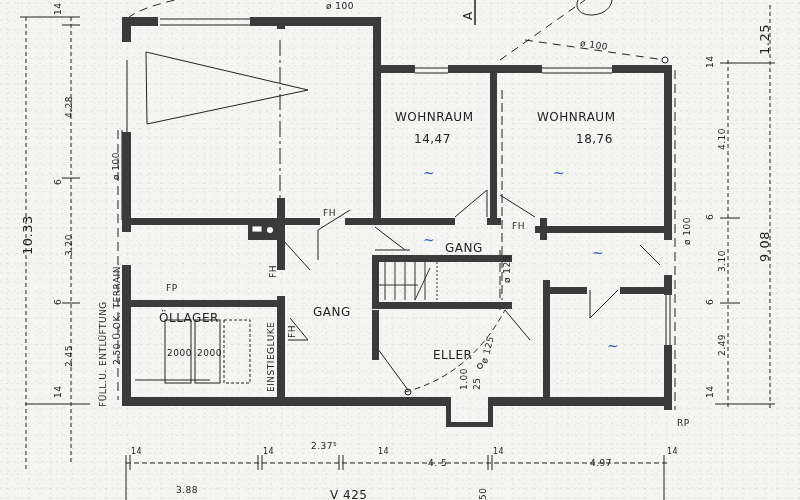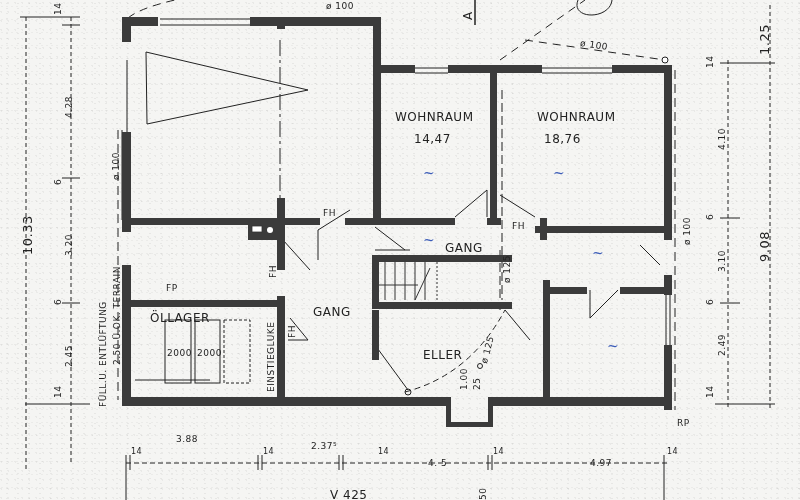--- a/index.html
+++ b/index.html
@@ -150,25 +150,25 @@
     <rect x="488" y="397" width="5" height="30"></rect>
     <rect x="446" y="422" width="47" height="5"></rect>
   </g>
   <rect x="252" y="226" width="10" height="6" fill="#fff" stroke="#333" stroke-width="0.8"></rect>
   <circle cx="270" cy="230" r="3" fill="#fff"></circle>
 </svg>
 
 <div class="lbl room" style="left:395px;top:110px;">WOHNRAUM</div>
 <div class="lbl room" style="left:414px;top:132px;">14,47</div>
 <div class="lbl room" style="left:537px;top:110px;">WOHNRAUM</div>
-<div class="lbl room" style="left:544px;top:132px;">18,76</div>
+<div class="lbl room" style="left:576px;top:132px;">18,76</div>
 <div class="lbl room" style="left:313px;top:305px;">GANG</div>
 <div class="lbl room" style="left:445px;top:241px;">GANG</div>
-<div class="lbl room" style="left:150px;top:311px;">ÖLLAGER</div>
-<div class="lbl room" style="left:423px;top:348px;">ELLER</div>
+<div class="lbl room" style="left:159px;top:311px;">ÖLLAGER</div>
+<div class="lbl room" style="left:433px;top:348px;">ELLER</div>
 
 <div class="lbl" style="left:167px;top:348px;">2000</div>
 <div class="lbl" style="left:197px;top:348px;">2000</div>
 
 <div class="lbl" style="left:323px;top:208px;">FH</div>
 <div class="lbl" style="left:512px;top:221px;">FH</div>
 <div class="lbl v" style="left:268px;top:278px;">FH</div>
 <div class="lbl v" style="left:287px;top:338px;">FH</div>
 <div class="lbl" style="left:138px;top:283px;margin-left:28px;">FP</div>
 <div class="lbl" style="left:677px;top:418px;">RP</div>
@@ -200,21 +200,21 @@
 <div class="lbl v" style="left:757px;top:262px;font-size:13px;">9.08</div>
 <div class="lbl v" style="left:705px;top:68px;">14</div>
 <div class="lbl v" style="left:717px;top:150px;">4.10</div>
 <div class="lbl v" style="left:705px;top:220px;">6</div>
 <div class="lbl v" style="left:717px;top:272px;">3.10</div>
 <div class="lbl v" style="left:705px;top:305px;">6</div>
 <div class="lbl v" style="left:717px;top:356px;">2.49</div>
 <div class="lbl v" style="left:705px;top:398px;">14</div>
 
 <div class="lbl" style="left:131px;top:447px;font-size:8px;">14</div>
-<div class="lbl" style="left:176px;top:434px;">3.88</div>
+<div class="lbl" style="left:176px;top:485px;">3.88</div>
 <div class="lbl" style="left:263px;top:447px;font-size:8px;">14</div>
 <div class="lbl" style="left:311px;top:441px;">2.37⁵</div>
 <div class="lbl" style="left:378px;top:447px;font-size:8px;">14</div>
 <div class="lbl" style="left:428px;top:458px;">4. 5</div>
 <div class="lbl" style="left:493px;top:447px;font-size:8px;">14</div>
 <div class="lbl" style="left:590px;top:458px;">4.97</div>
 <div class="lbl" style="left:667px;top:447px;font-size:8px;">14</div>
 
 <div class="hand" style="left:423px;top:165px;">~</div>
 <div class="hand" style="left:553px;top:165px;">~</div>

